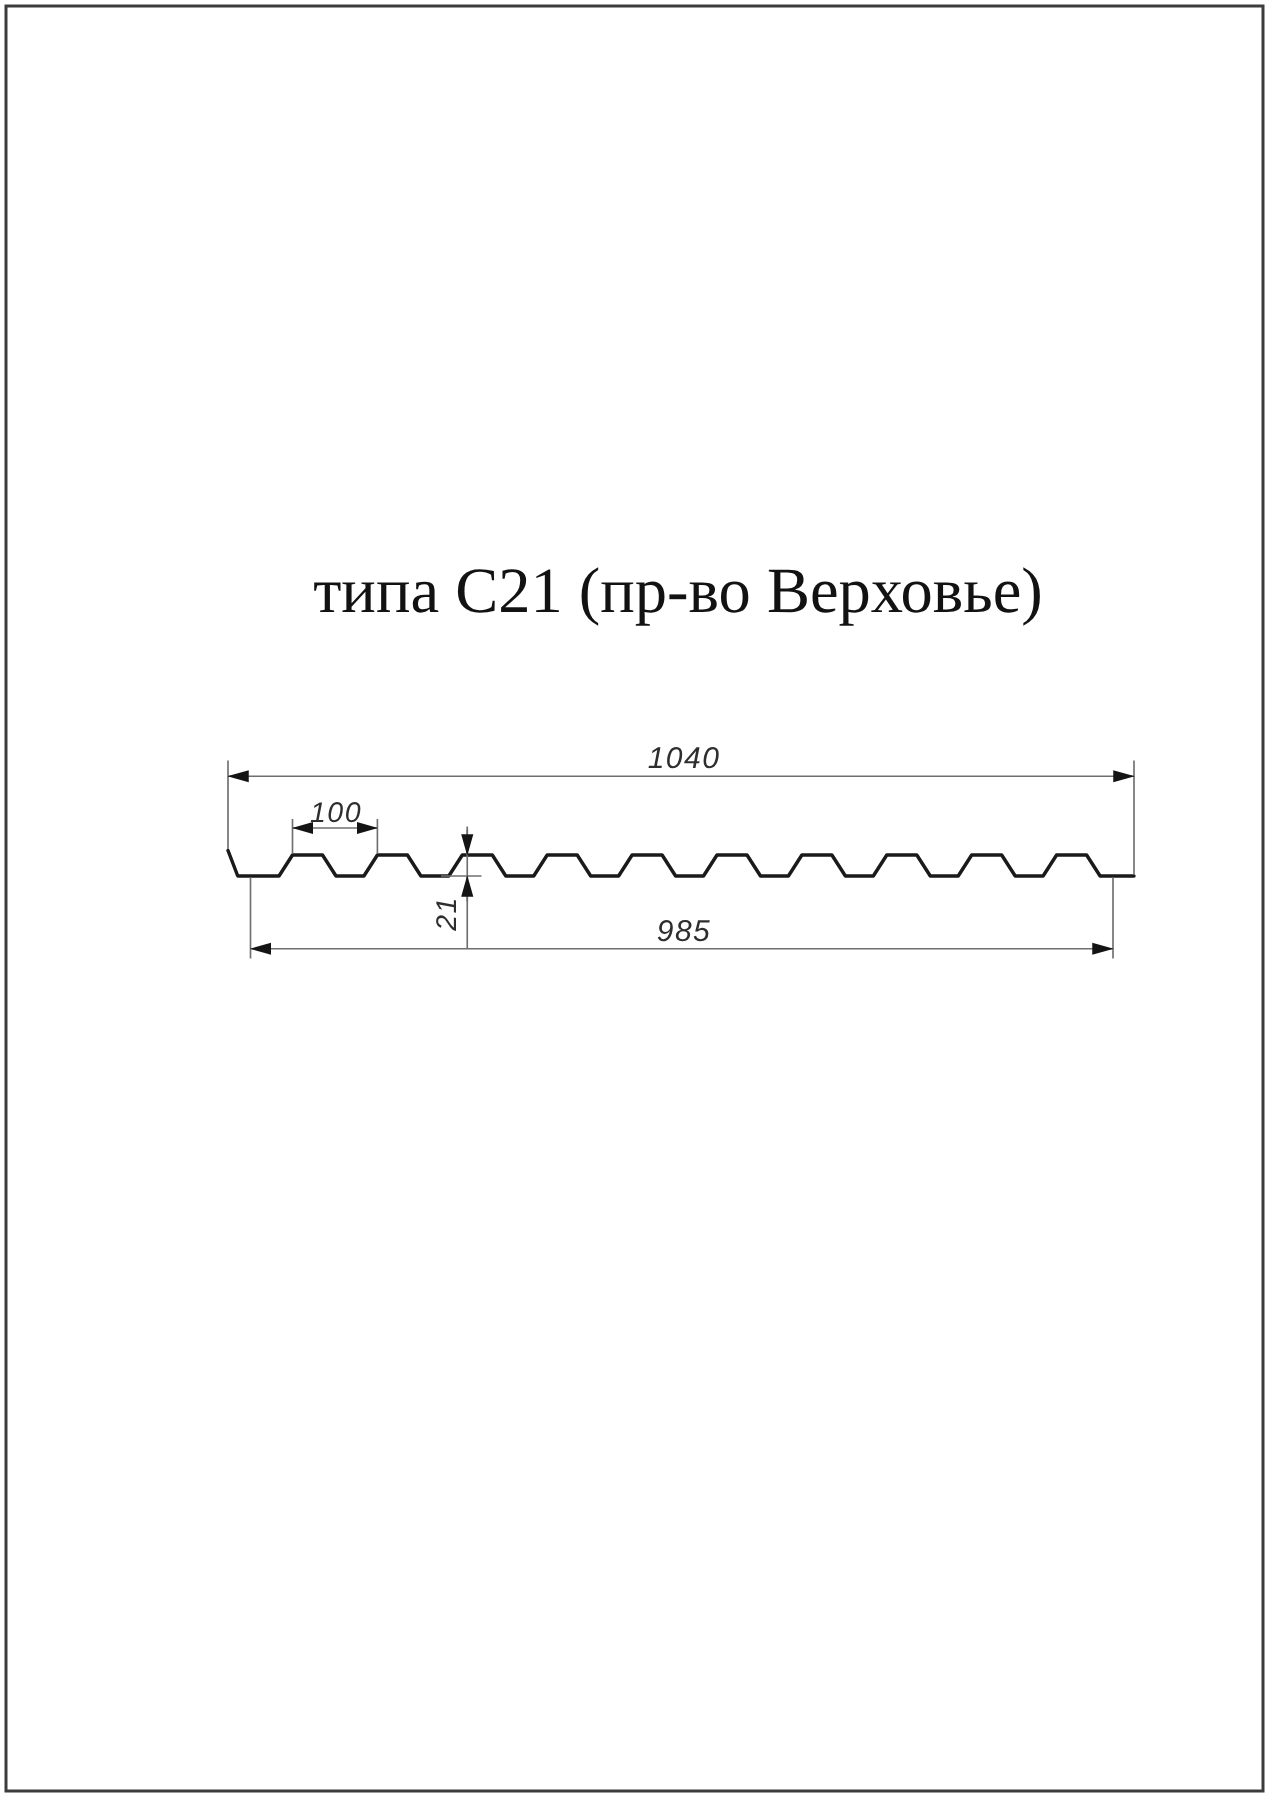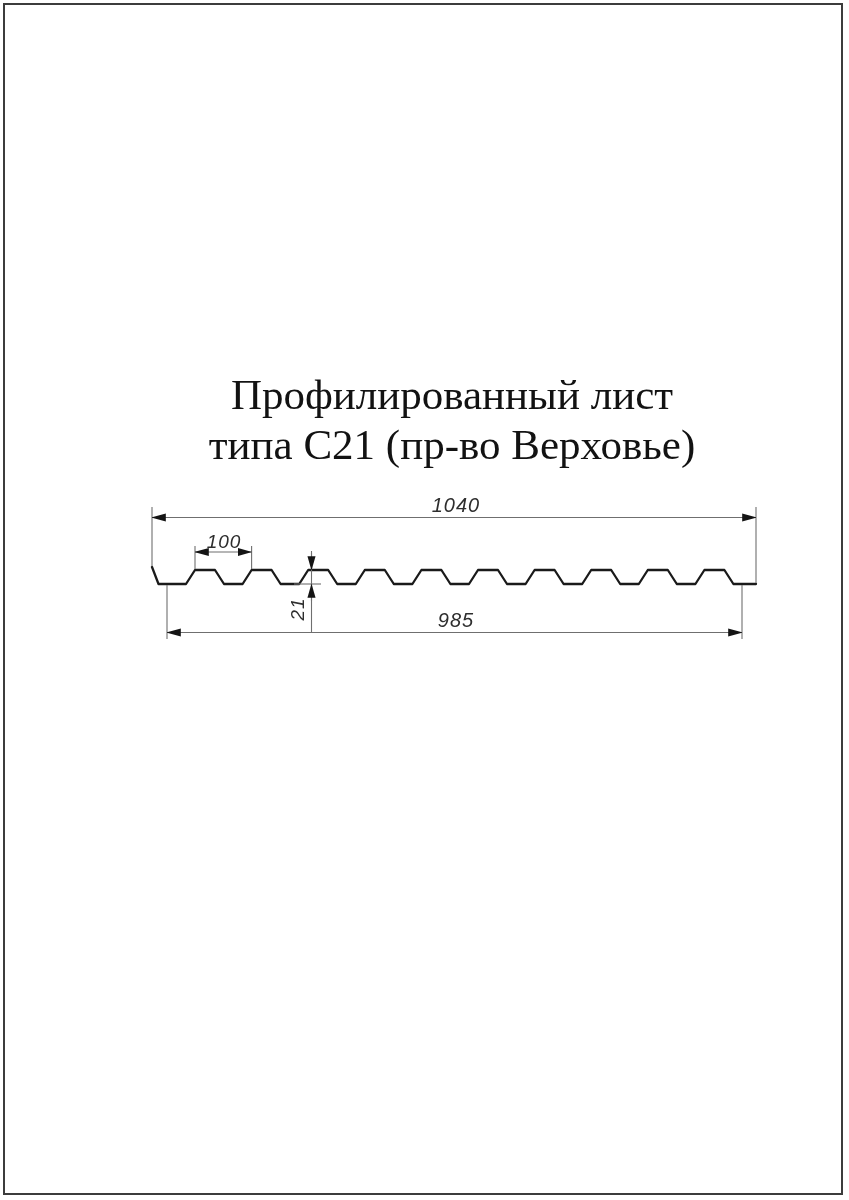--- a/index.html
+++ b/index.html
@@ -64,21 +64,20 @@
   .dimtext.small { font-size: 19px; }
 </style>
 </head>
 <body>
 
 <div class="page">
 
   <div class="page-border"></div>
 
   <div class="title-block">
-    <div>Профилированный лист</div>
     <div>типа С21 (пр-во Верховье)</div>
   </div>
 
   <svg class="drawing" width="849" height="1200" viewBox="0 0 849 1200">
     <defs>
       <marker id="arrow" viewBox="0 0 12 8" refX="11.6" refY="4" markerWidth="13" markerHeight="9" orient="auto-start-reverse">
         <path d="M12,4 L0,0.6 L0,7.4 Z" fill="#141414"></path>
       </marker>
     </defs>
 

